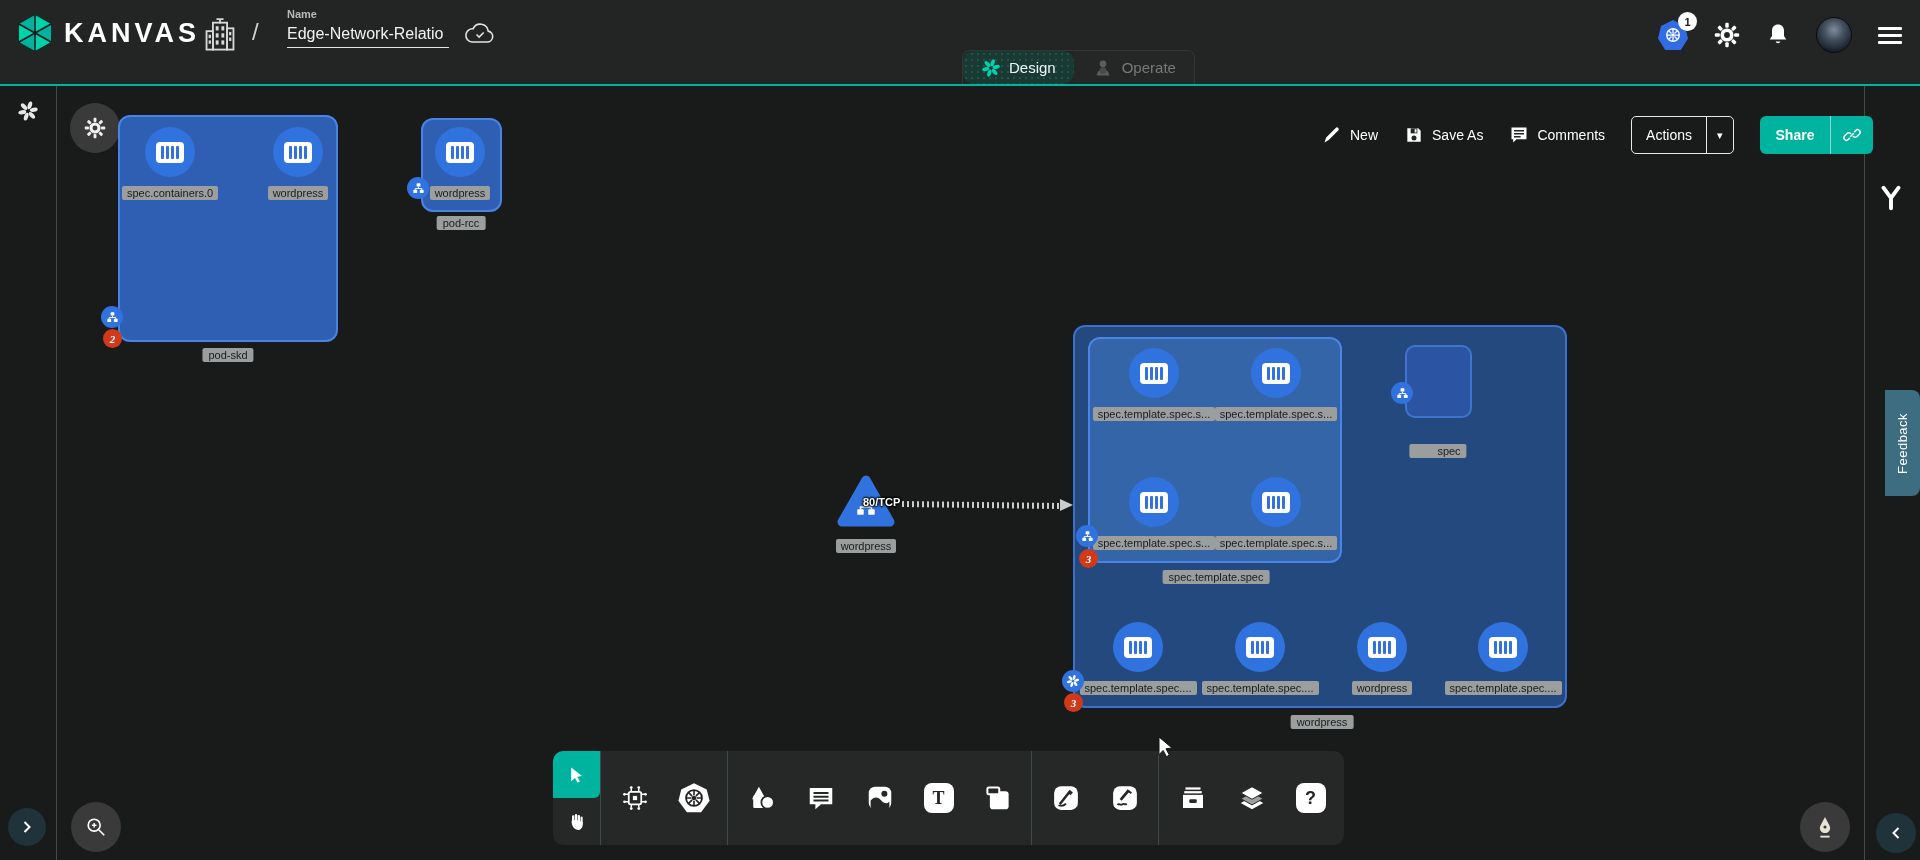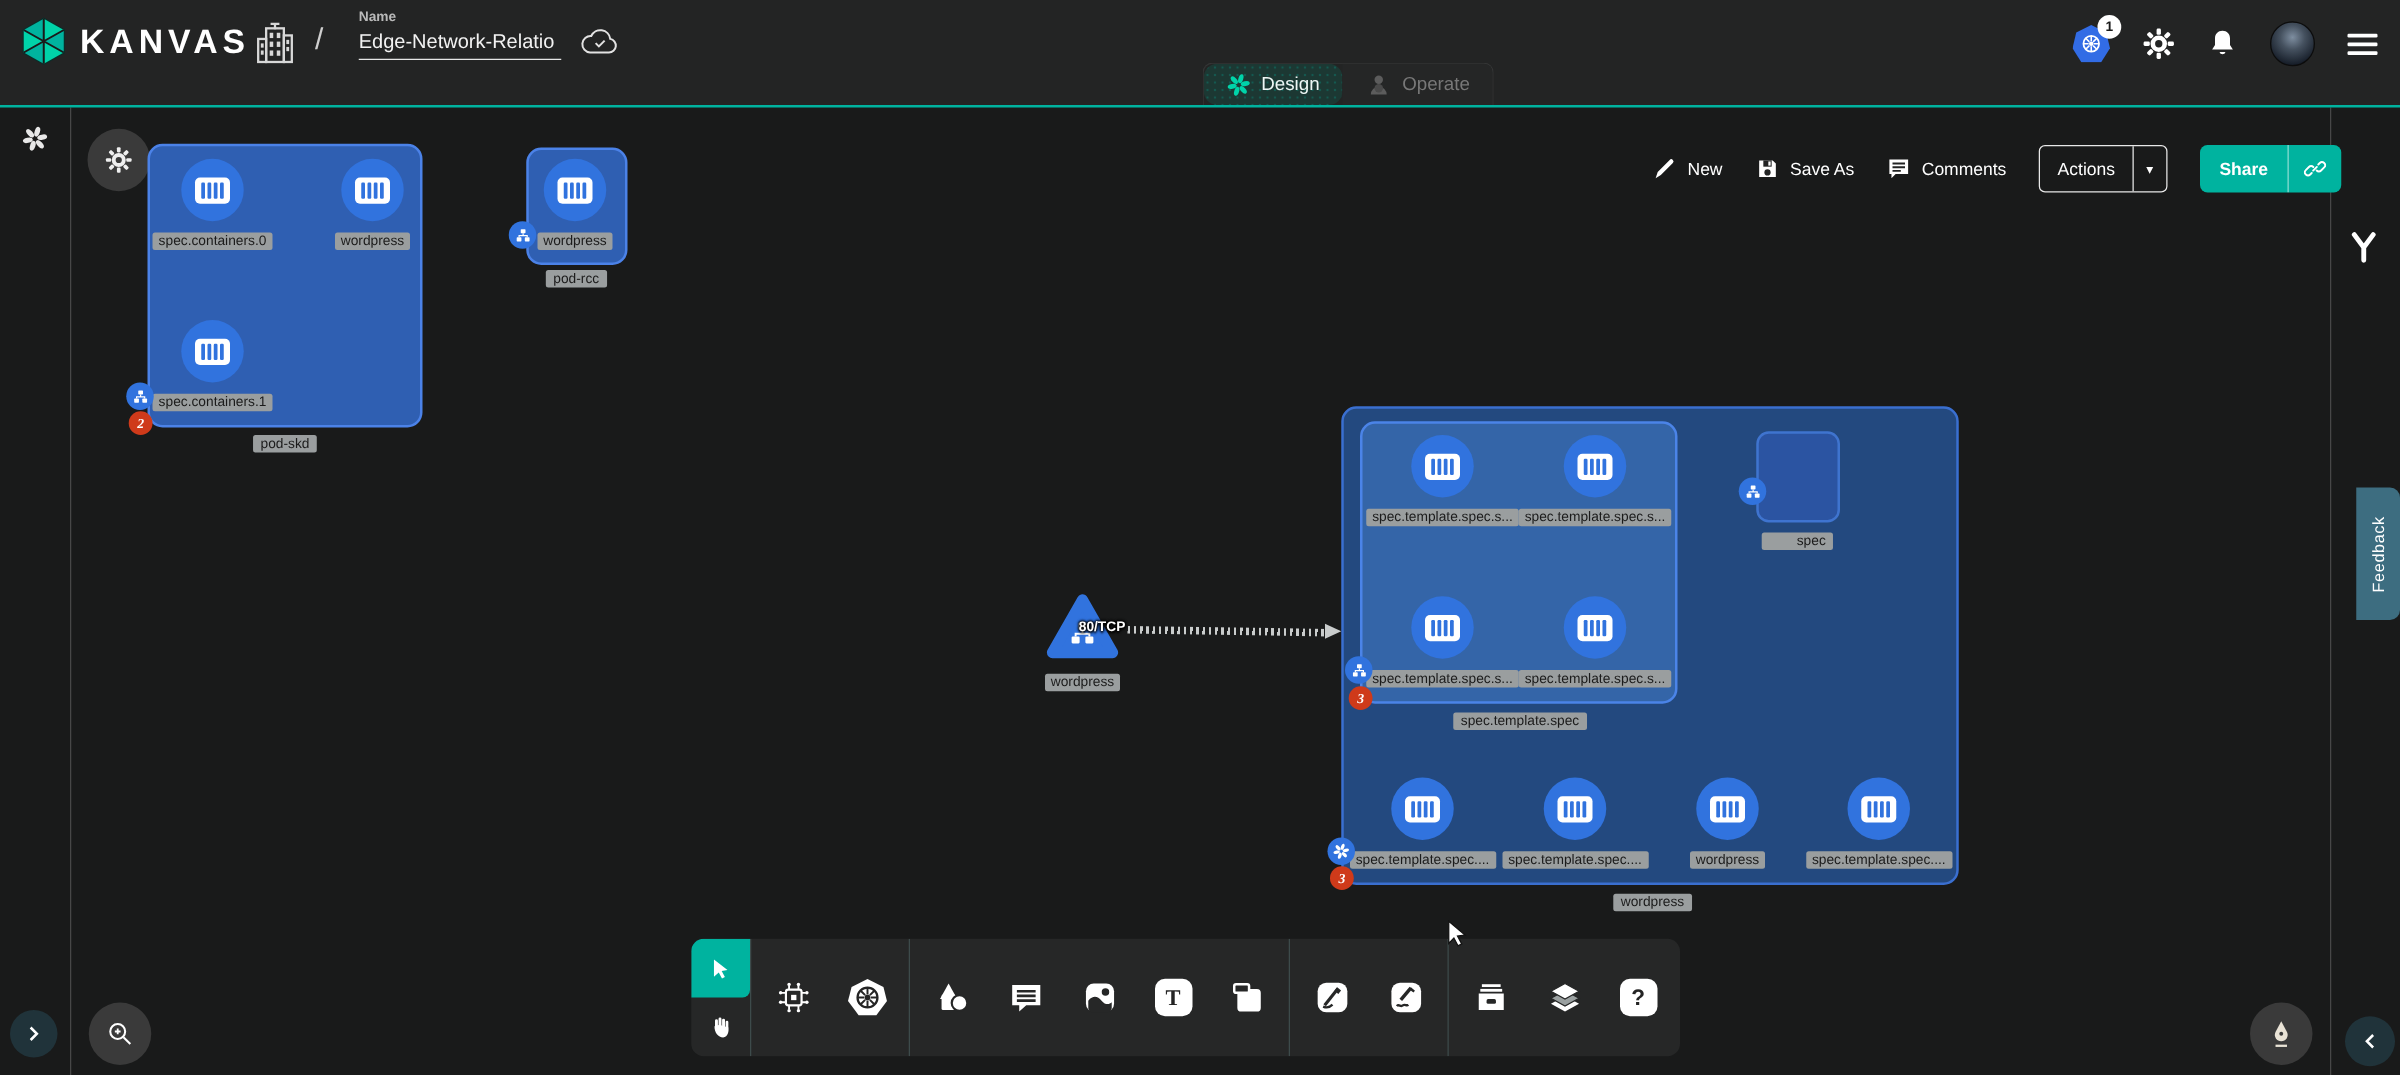--- a/index.html
+++ b/index.html
@@ -342,21 +342,21 @@
   <div class="group g-inner" style="left:1088px; top:337px; width:254px; height:226px; z-index:4;"></div>
   <div class="glabel" style="left:1216px; top:570px;">spec.template.spec</div>
   <div class="badge-blue" style="left:1076px; top:525px;">
     <svg width="13" height="13" viewBox="0 0 24 24" style="color:#fff">
         <use href="#hier"></use>
       </svg>
   </div>
   <div class="badge-red" style="left:1079px; top:549px;">3</div>
 
   <div class="group g-spec" style="left:1405px; top:345px; width:67px; height:73px; z-index:4;"></div>
-  <div class="glabel" style="left:1438px; top:426px;padding-left:28px;">spec</div>
+  <div class="glabel" style="left:1438px; top:444px;padding-left:28px;">spec</div>
   <div class="badge-blue" style="left:1391px; top:382px;">
     <svg width="13" height="13" viewBox="0 0 24 24" style="color:#fff">
         <use href="#hier"></use>
       </svg>
   </div>
 
   <div class="cnode" style="left:110px; top:127px;">
     <div class="ccircle">
         <div class="cicon">
           <span></span>
@@ -370,31 +370,20 @@
   <div class="cnode" style="left:238px; top:127px;">
     <div class="ccircle">
         <div class="cicon">
           <span></span>
           <span></span>
           <span></span>
           <span></span>
         </div>
       </div>
     <div class="nlabel">wordpress</div>
-  </div>
-  <div class="cnode" style="left:110px; top:256px;">
-    <div class="ccircle">
-        <div class="cicon">
-          <span></span>
-          <span></span>
-          <span></span>
-          <span></span>
-        </div>
-      </div>
-    <div class="nlabel">spec.containers.1</div>
   </div>
   <div class="cnode" style="left:400px; top:127px;">
     <div class="ccircle">
         <div class="cicon">
           <span></span>
           <span></span>
           <span></span>
           <span></span>
         </div>
       </div>

